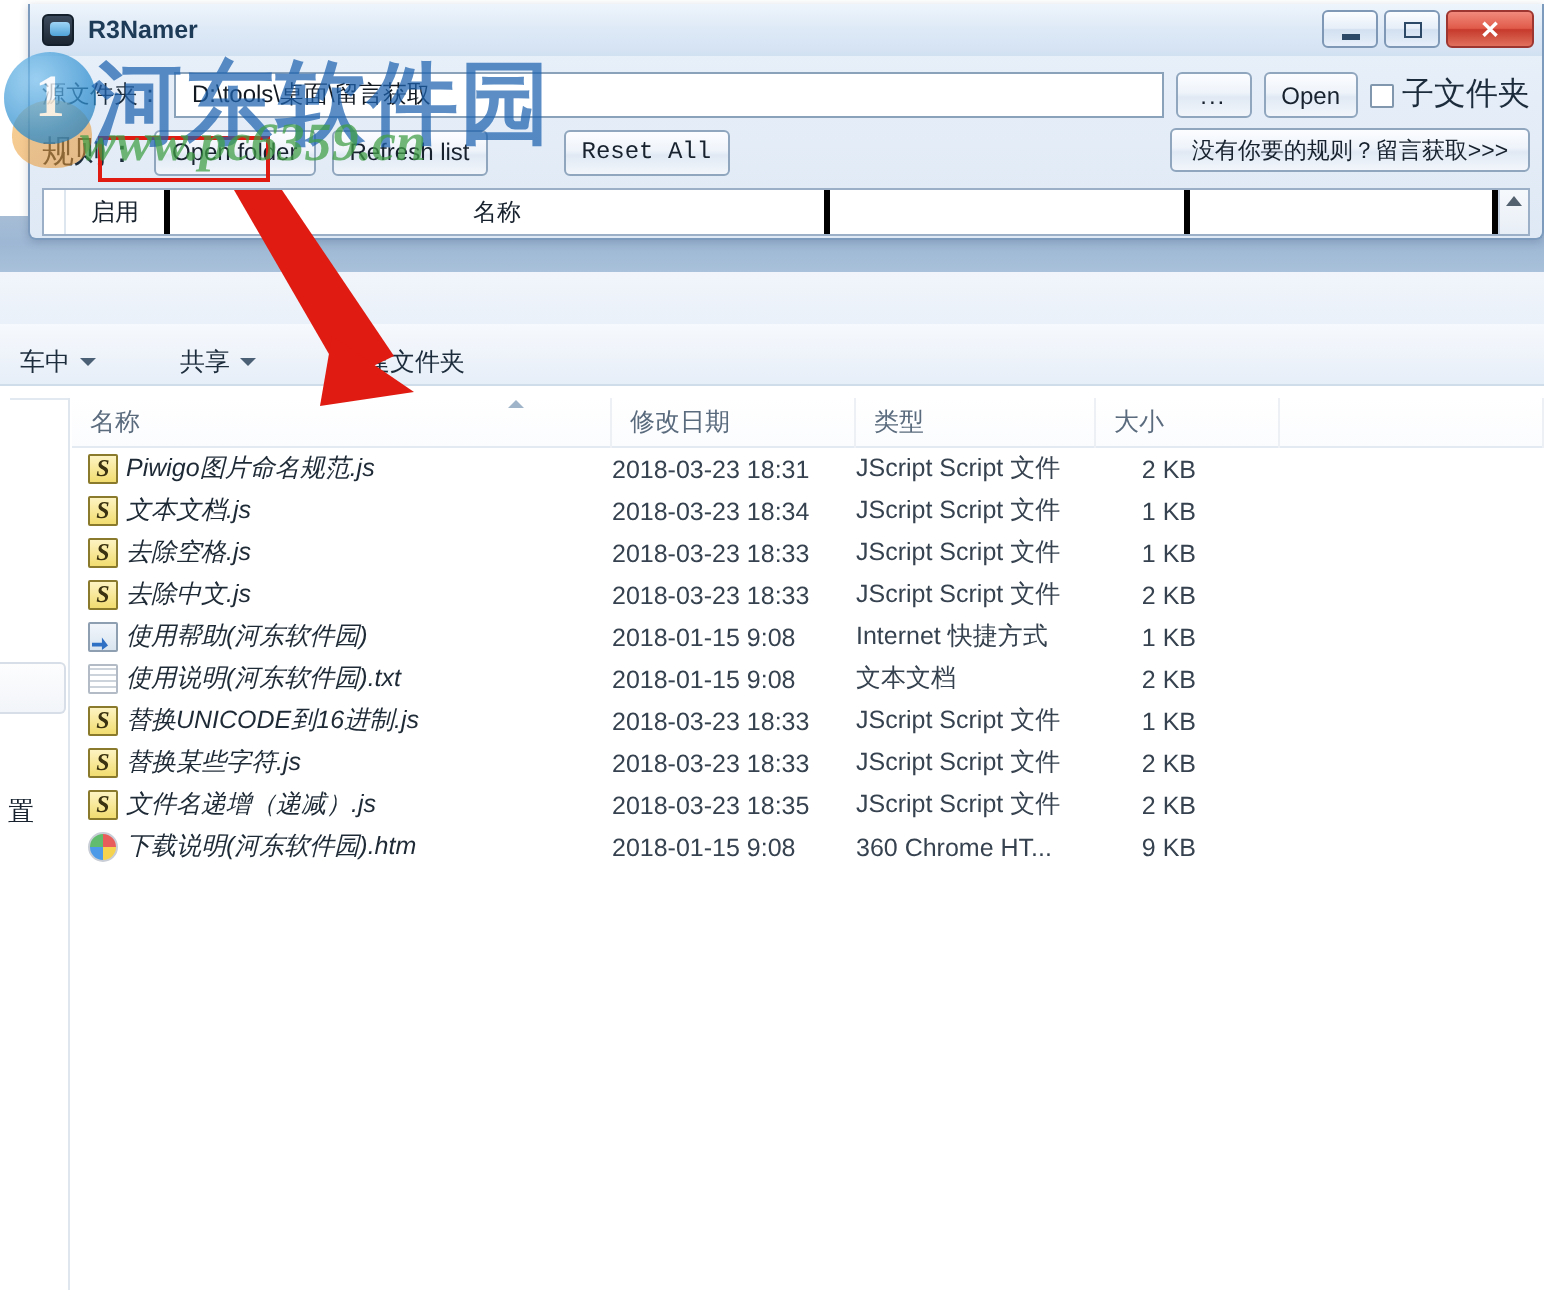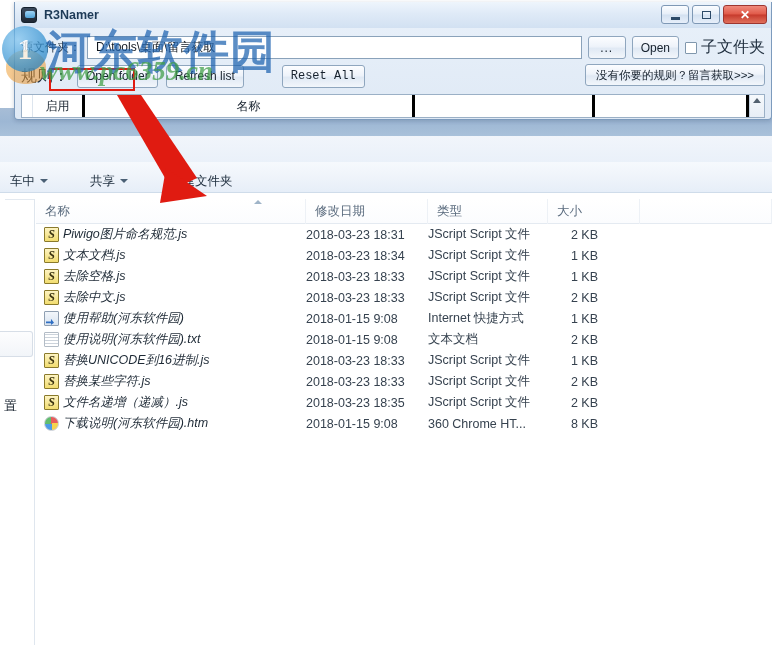--- a/index.html
+++ b/index.html
@@ -414,21 +414,21 @@
             <div class="ftype">JScript Script 文件</div>
             <div class="fsize">2 KB</div>
           </div>
           <div class="frow">
             <div class="fname">
               <span class="ficon ic-htm"></span>
               <span>下载说明(河东软件园).htm</span>
             </div>
             <div class="fdate">2018-01-15 9:08</div>
             <div class="ftype">360 Chrome HT...</div>
-            <div class="fsize">8 KB</div>
+            <div class="fsize">9 KB</div>
           </div>
         </div>
     </div>
   </div>
 
   <div class="r3">
 
     <div class="r3-titlebar">
       <div class="app-icon"></div>
       <div class="r3-title">R3Namer</div>

